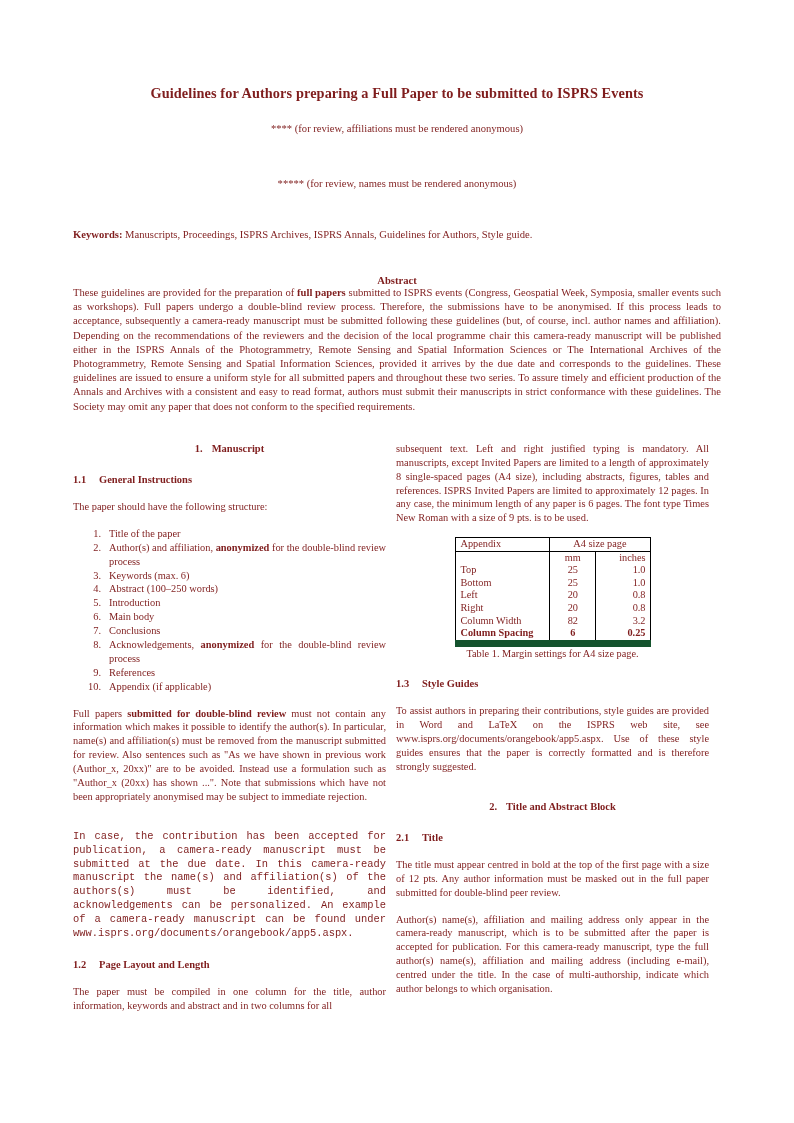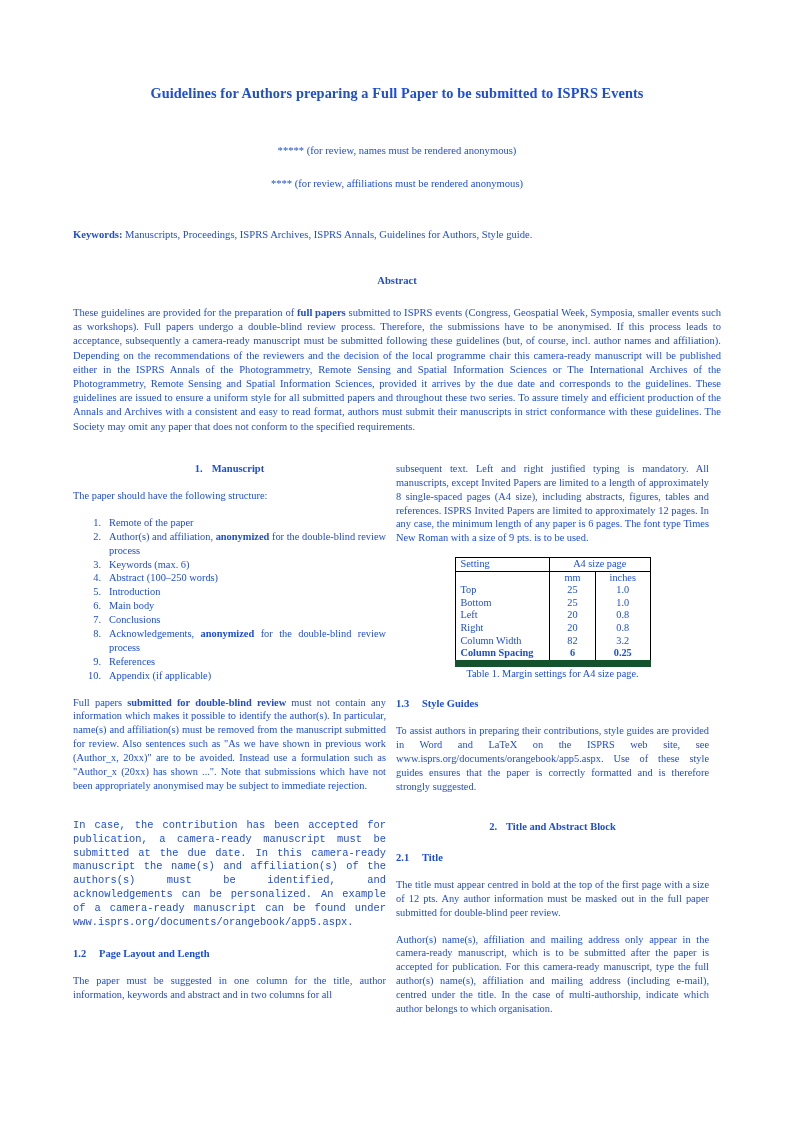--- a/index.html
+++ b/index.html
@@ -8,21 +8,21 @@
     background: #ffffff;
   }
   .page {
     position: relative;
     width: 794px;
     height: 1123px;
     background: #ffffff;
     margin: 0 auto;
     overflow: hidden;
     font-family: "Liberation Serif", "DejaVu Serif", serif;
-    color: #1d4ed8;
+    color: #7f1d1d;
   }
   .content {
     position: absolute;
     left: 73px;
     top: 85px;
     width: 648px;
   }
 
   
   .paper-title {
@@ -55,21 +55,20 @@
   .abstract-heading {
     font-size: 10.6px;
     font-weight: bold;
     margin-top: 33px;
     text-align: center;
   }
   .abstract-body {
     font-size: 10.6px;
     text-align: justify;
     line-height: 1.345;
-    margin-top: 20px;
   }
   .abstract-body b { font-weight: bold; }
 
   
   .columns {
     margin-top: 28px;
     display: flex;
     gap: 10px;
     align-items: flex-start;
   }
@@ -150,91 +149,92 @@
   table.margins tr.hdr1 td {
     border-bottom: 1px solid #000;
   }
   table.margins td.setting-col {
     text-align: left;
     padding-left: 5px;
     width: 96px;
   }
   table.margins td.vline { border-right: 1px solid #000; }
   table.margins td.mm-col { width: 42px; }
-  table.margins td.in-col { width: 50px; }
+  table.margins td.in-col { width: 50px; text-align: right; }
   table.margins tr.lastrow td { border-bottom: 7px solid #14532d; font-weight: bold; }
   table.margins td.edge-l { border-left: 1px solid #000; }
   table.margins td.edge-r { border-right: 1px solid #000; }
 
   .tbl-caption {
     font-size: 10.3px;
     text-align: center;
   }
 </style>
 </head>
 <body>
 
 <div class="page">
   <div class="content">
 
     <div class="paper-title">Guidelines for Authors preparing a Full Paper to be submitted to ISPRS Events</div>
 
+    <p class="anon-line second">**** (for review, affiliations must be rendered anonymous)</p>
     <p class="anon-line first">***** (for review, names must be rendered anonymous)</p>
-    <p class="anon-line second">**** (for review, affiliations must be rendered anonymous)</p>
 
     <div class="keywords">
       <span class="kw-label">Keywords:</span>
       <span>Manuscripts, Proceedings, ISPRS Archives, ISPRS Annals, Guidelines for Authors, Style guide.</span>
     </div>
 
     <div class="abstract-heading">Abstract</div>
     <div class="abstract-body">
       <span>These guidelines are provided for the preparation of </span><b>full papers</b><span> submitted to ISPRS events (Congress, Geospatial Week, Symposia, smaller events such as workshops). Full papers undergo a double-blind review process. Therefore, the submissions have to be anonymised. If this process leads to acceptance, subsequently a camera-ready manuscript must be submitted following these guidelines (but, of course, incl. author names and affiliation). Depending on the recommendations of the reviewers and the decision of the local programme chair this camera-ready manuscript will be published either in the ISPRS Annals of the Photogrammetry, Remote Sensing and Spatial Information Sciences or The International Archives of the Photogrammetry, Remote Sensing and Spatial Information Sciences, provided it arrives by the due date and corresponds to the guidelines. These guidelines are issued to ensure a uniform style for all submitted papers and throughout these two series. To assure timely and efficient production of the Annals and Archives with a consistent and easy to read format, authors must submit their manuscripts in strict conformance with these guidelines. The Society may omit any paper that does not conform to the specified requirements.</span>
     </div>
 
     <div class="columns">
 
       <div class="col">
 
         <h1 class="sec"><span class="num">1.</span><span>Manuscript</span></h1>
 
+        <h2 class="subsec"><span class="num">1.1</span><span>General Instructions</span></h2>
 
         <p>The paper should have the following structure:</p>
 
         <ol class="struct">
-          <li><span>Remote of the paper</span></li>
+          <li><span>Title of the paper</span></li>
           <li><span>Author(s) and affiliation, </span><b>anonymized</b><span> for the double-blind review process</span></li>
           <li><span>Keywords (max. 6)</span></li>
           <li><span>Abstract (100–250 words)</span></li>
           <li><span>Introduction</span></li>
           <li><span>Main body</span></li>
           <li><span>Conclusions</span></li>
           <li><span>Acknowledgements, </span><b>anonymized</b><span> for the double-blind review process</span></li>
           <li><span>References</span></li>
           <li><span>Appendix (if applicable)</span></li>
         </ol>
 
         <p class="gap"><span>Full papers </span><b>submitted for double-blind review</b><span> must not contain any information which makes it possible to identify the author(s). In particular, name(s) and affiliation(s) must be removed from the manuscript submitted for review. Also sentences such as "As we have shown in previous work (Author_x, 20xx)" are to be avoided. Instead use a formulation such as "Author_x (20xx) has shown ...". Note that submissions which have not been appropriately anonymised may be subject to immediate rejection.</span></p>
 
         <p class="gap-lg">In case, the contribution has been accepted for publication, a camera-ready manuscript must be submitted at the due date. In this camera-ready manuscript the name(s) and affiliation(s) of the authors(s) must be identified, and acknowledgements can be personalized. An example of a camera-ready manuscript can be found under www.isprs.org/documents/orangebook/app5.aspx.</p>
 
         <h2 class="subsec"><span class="num">1.2</span><span>Page Layout and Length</span></h2>
 
-        <p>The paper must be suggested in one column for the title, author information, keywords and abstract and in two columns for all</p>
+        <p>The paper must be compiled in one column for the title, author information, keywords and abstract and in two columns for all</p>
       </div>
 
       <div class="col">
 
         <p>subsequent text. Left and right justified typing is mandatory. All manuscripts, except Invited Papers are limited to a length of approximately 8 single-spaced pages (A4 size), including abstracts, figures, tables and references. ISPRS Invited Papers are limited to approximately 12 pages. In any case, the minimum length of any paper is 6 pages. The font type Times New Roman with a size of 9 pts. is to be used.</p>
 
         <div class="tbl-wrap">
           <table class="margins">
             <tbody>
               <tr class="outer-top hdr1">
-                <td class="setting-col vline edge-l">Setting</td>
+                <td class="setting-col vline edge-l">Appendix</td>
                 <td colspan="2" class="edge-r">A4 size page</td>
               </tr>
               <tr>
                 <td class="setting-col vline edge-l"></td>
                 <td class="mm-col vline">mm</td>
                 <td class="in-col edge-r">inches</td>
               </tr>
               <tr>
                 <td class="setting-col vline edge-l">Top</td>
                 <td class="mm-col vline">25</td>

